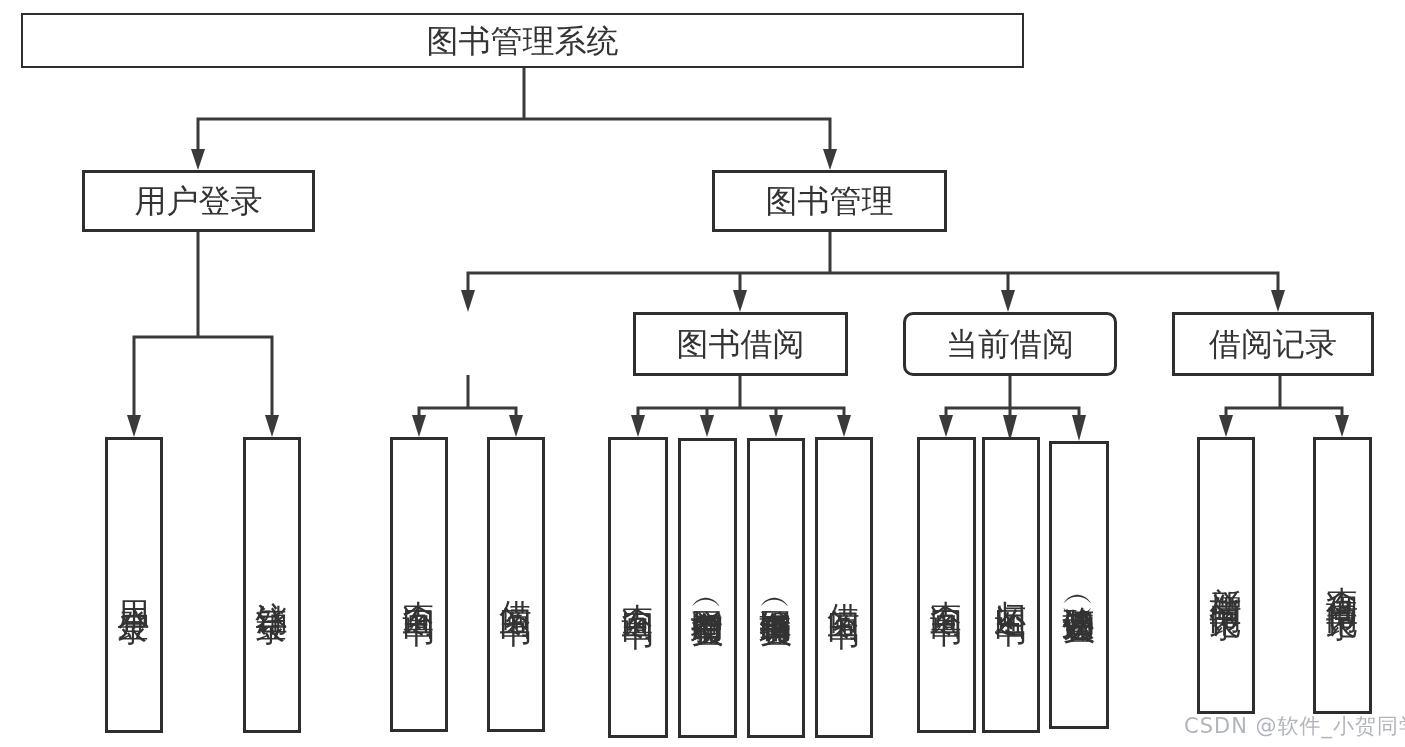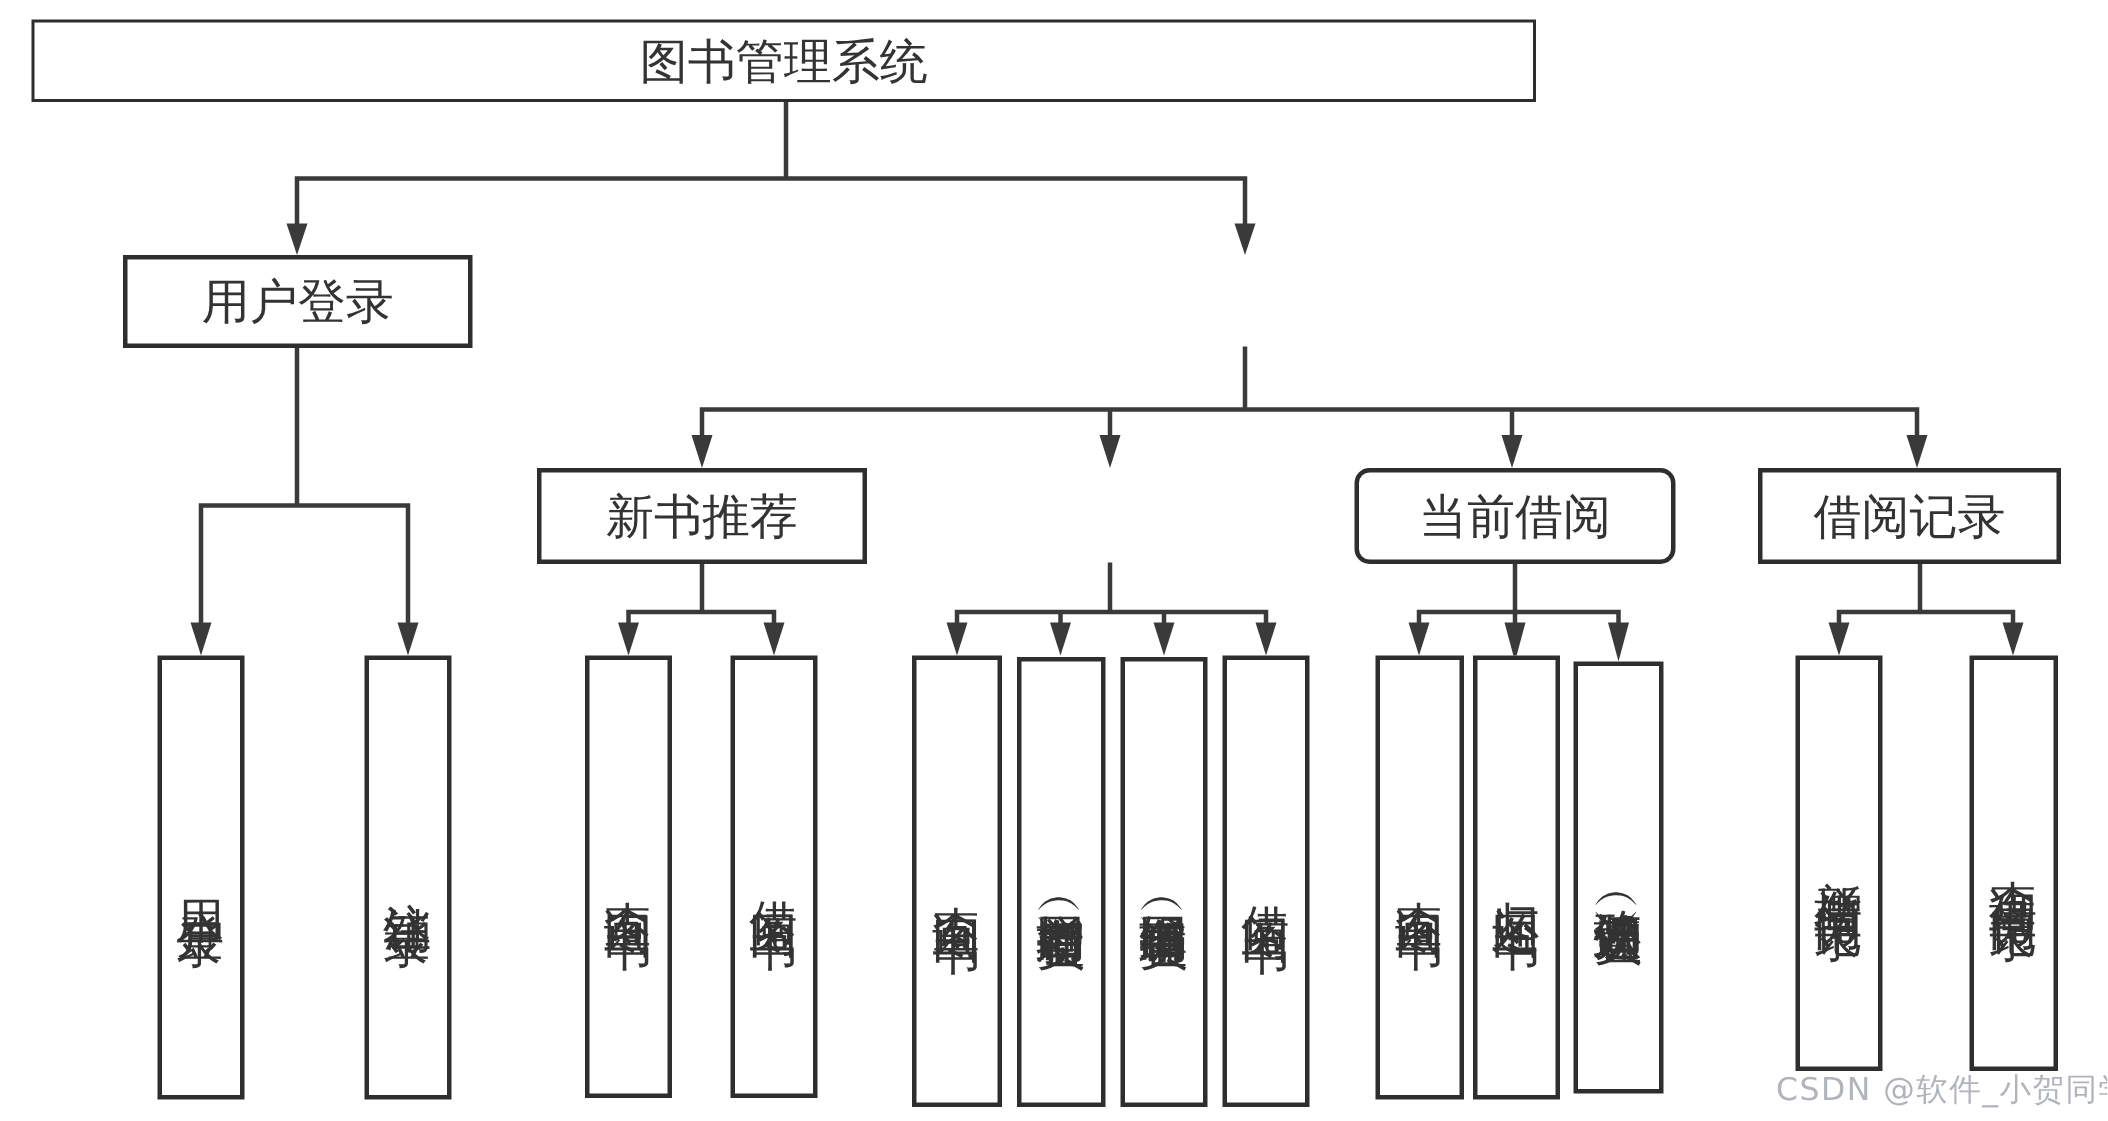--- a/index.html
+++ b/index.html
@@ -79,23 +79,26 @@
     </g>
   </svg>
 
   <div class="box root" style="left:21px;top:13px;width:1003px;height:55px;">
     <span>图书管理系统</span>
   </div>
 
   <div class="box" style="left:82px;top:170px;width:233px;height:62px;">
     <span>用户登录</span>
   </div>
+  <div class="box" style="left:712px;top:170px;width:235px;height:62px;">
+    <span>图书管理</span>
+  </div>
 
-  <div class="box" style="left:358px;top:312px;width:220px;height:64px;">
-    <span>新书推荐</span>
+  <div class="box" style="left:633px;top:312px;width:215px;height:64px;">
+    <span>图书借阅</span>
   </div>
   <div class="box" style="left:903px;top:312px;width:214px;height:64px;border-radius:10px;">
     <span>当前借阅</span>
   </div>
   <div class="box" style="left:1172px;top:312px;width:202px;height:64px;">
     <span>借阅记录</span>
   </div>
 
   <div class="box vbox" style="left:105px;top:437px;width:58px;height:296px;">
     <span class="vtext">用户登录</span>

